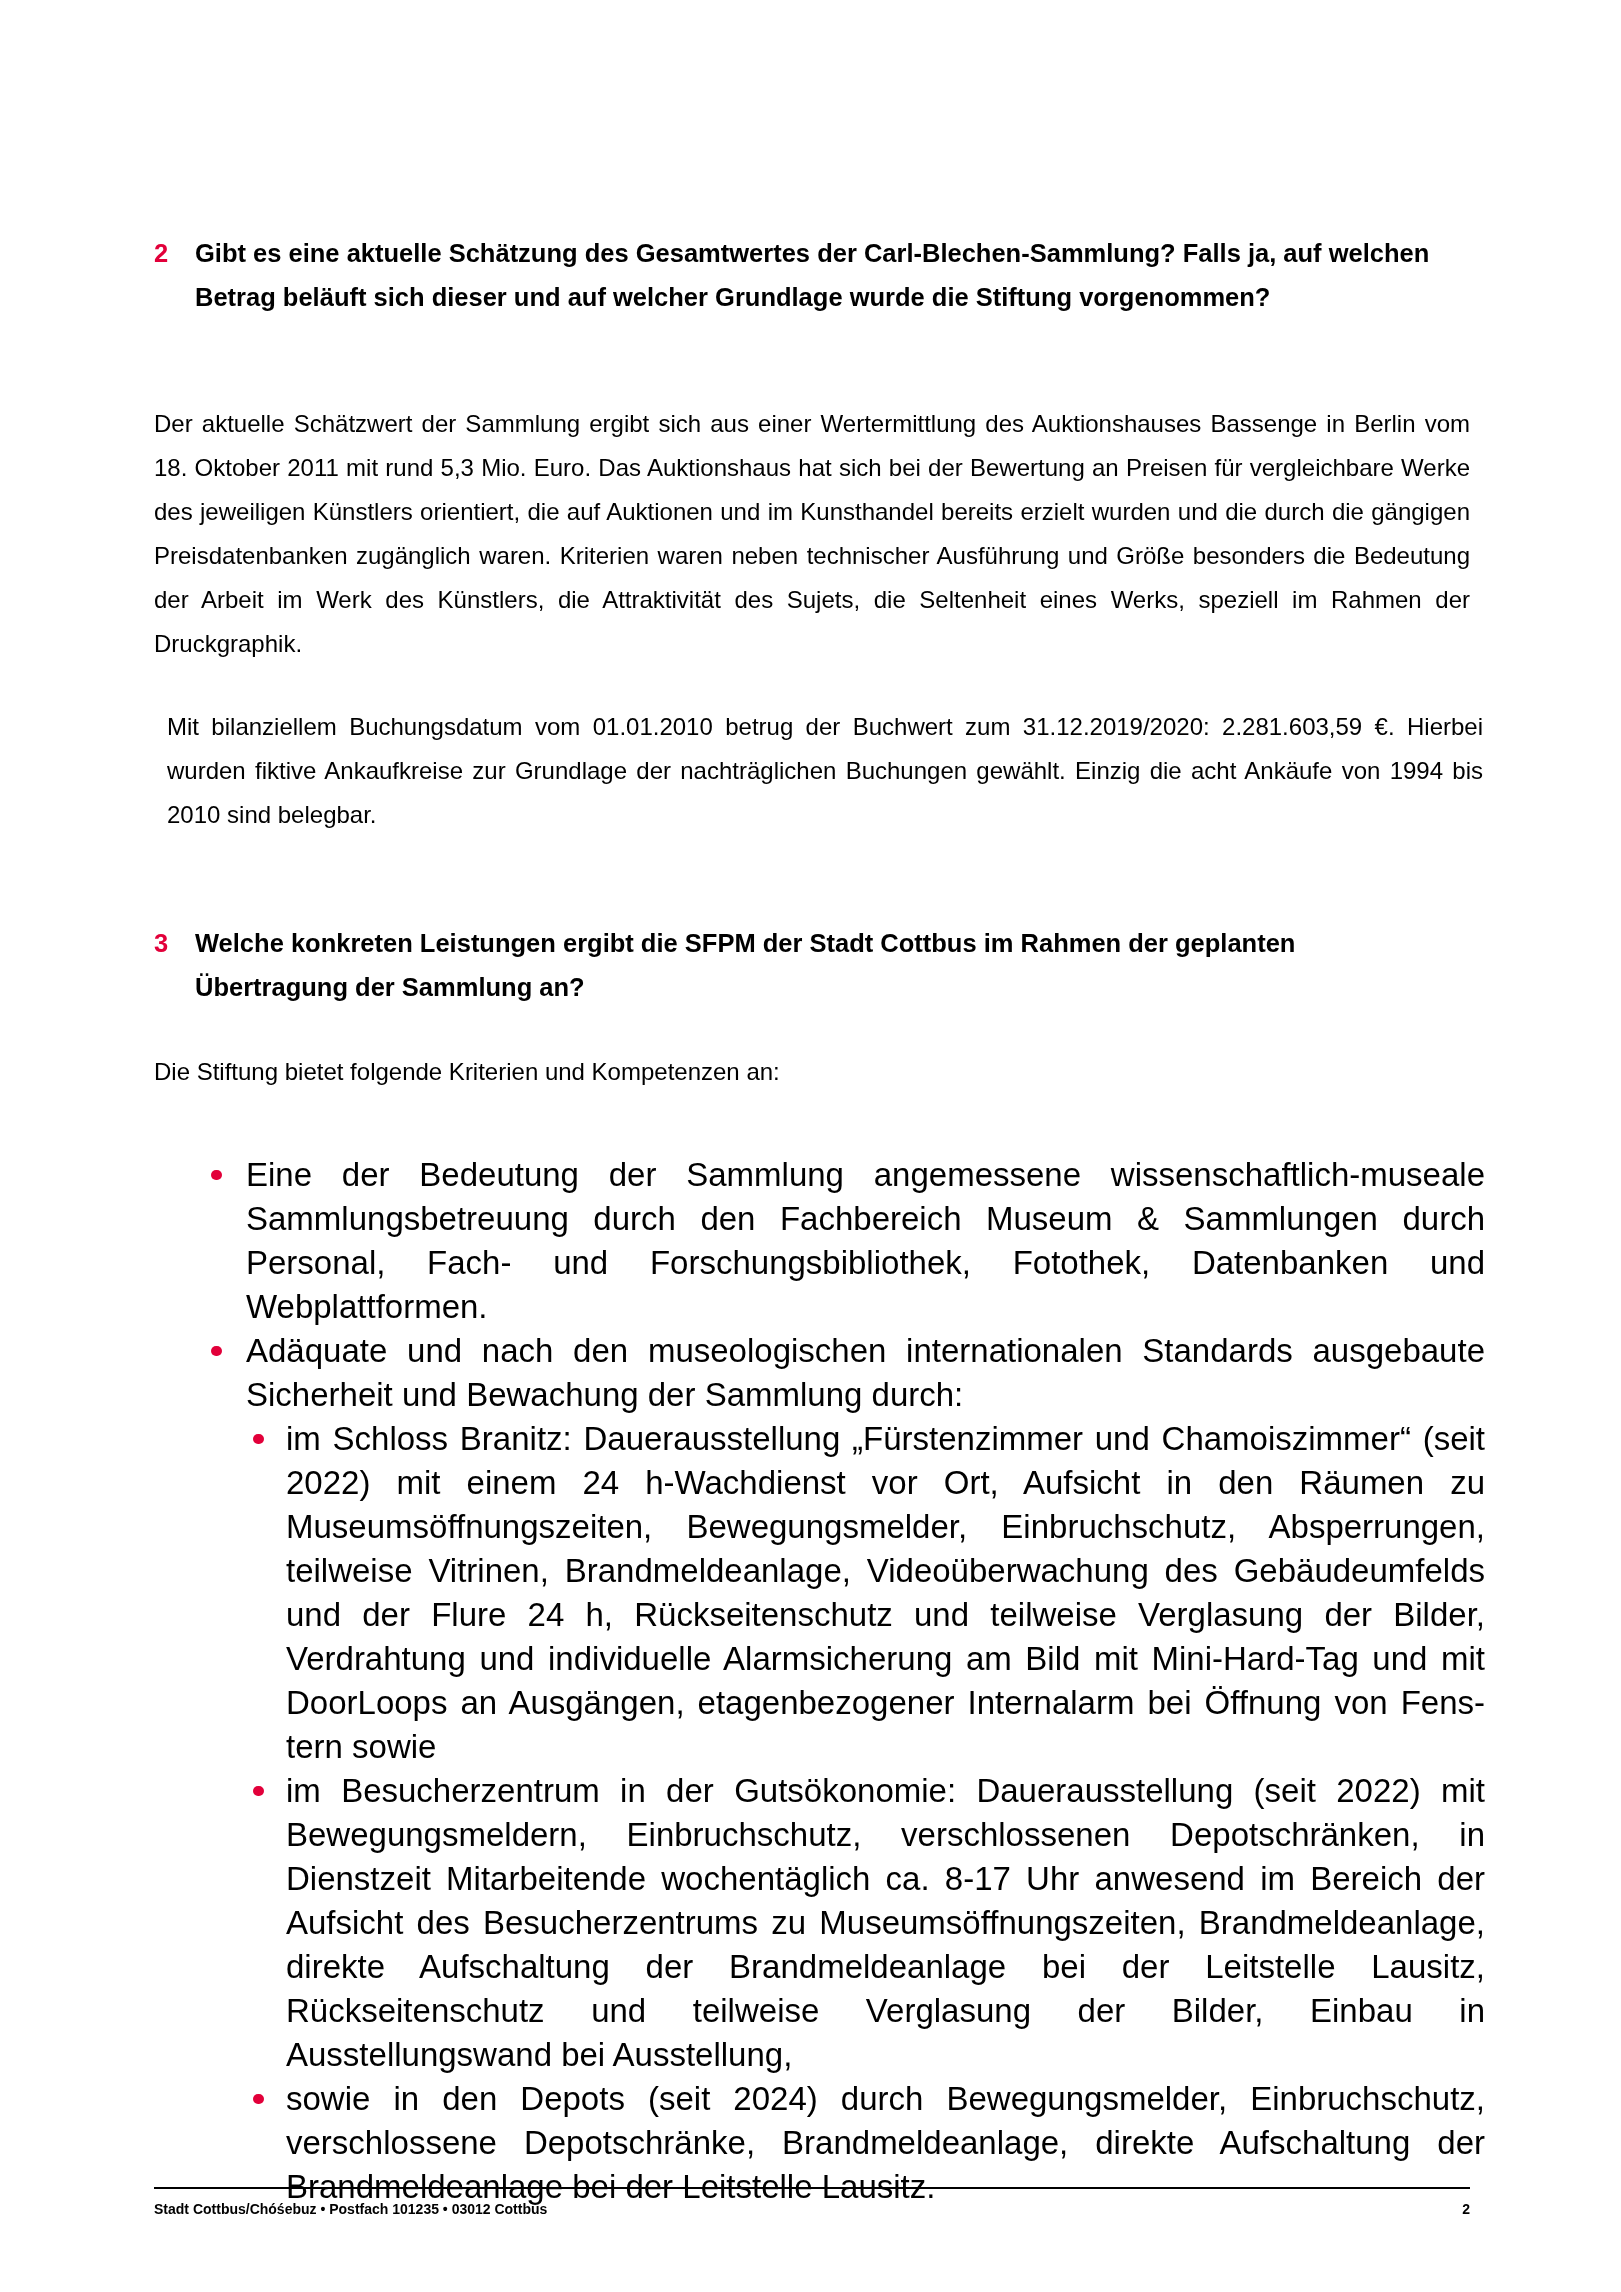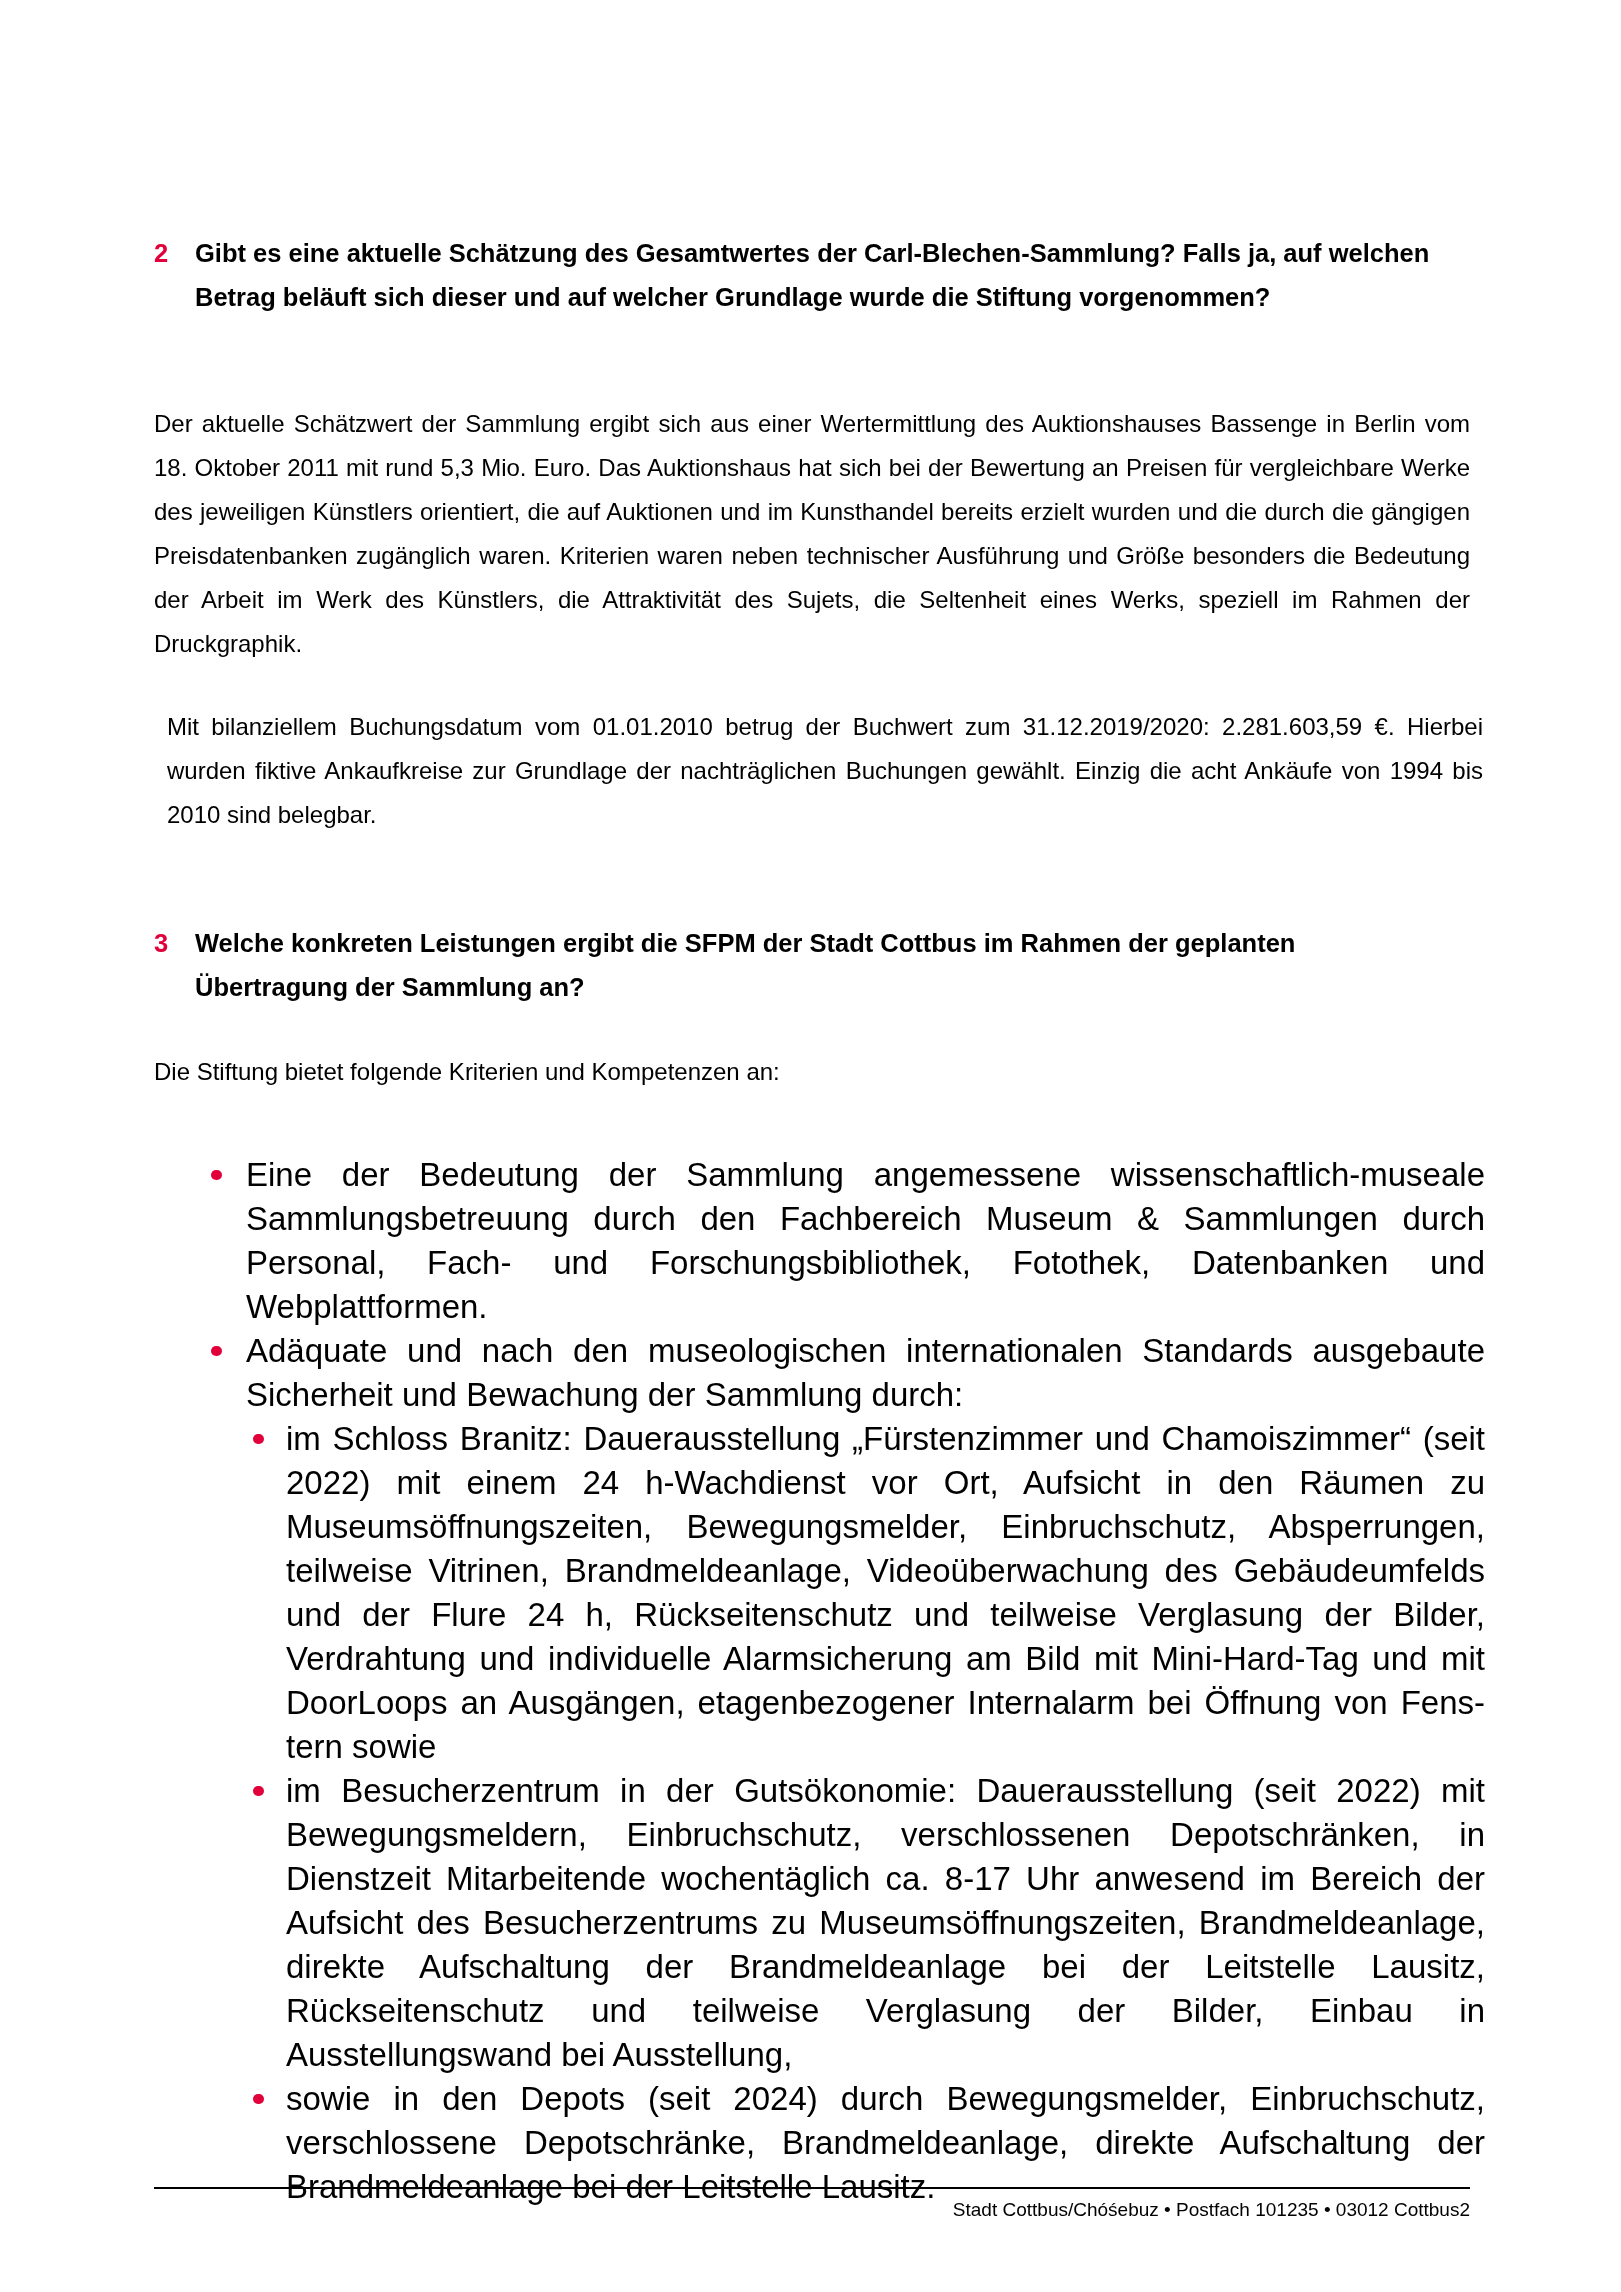--- a/index.html
+++ b/index.html
@@ -91,25 +91,25 @@
       top: 2187px;
       width: 1316px;
       height: 2px;
       background: #000000;
     }
     .footer {
       position: absolute;
       left: 154px;
       top: 2199px;
       width: 1316px;
-      font-size: 19px;
-      font-weight: normal;
+      font-size: 14px;
+      font-weight: bold;
       line-height: 21.6px;
       display: flex;
-      justify-content: flex-end;
+      justify-content: space-between;
     }
   </style>
 </head>
 <body>
 
 <div class="page">
 
   <div class="heading" style="top:231px;">
     <span class="num">2</span>
     <span class="htext">Gibt es eine aktuelle Schätzung des Gesamtwertes der Carl-Blechen-Sammlung? Falls ja, auf welchen Betrag beläuft sich dieser und auf welcher Grundlage wurde die Stiftung vorge­nommen?</span>

